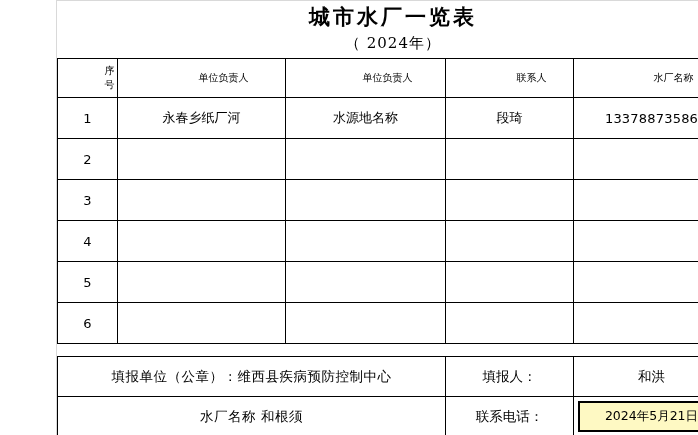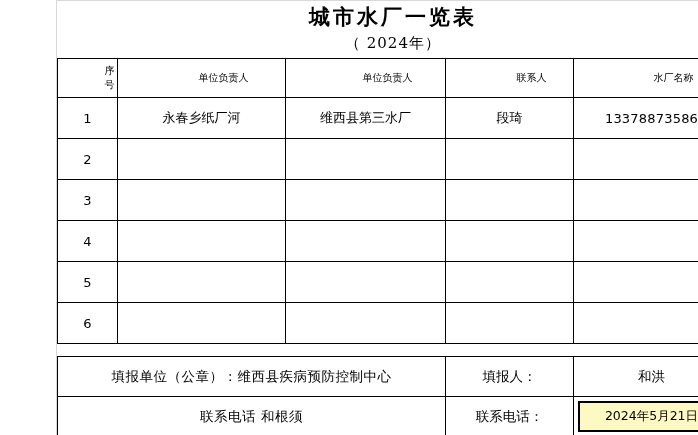--- a/index.html
+++ b/index.html
@@ -155,21 +155,21 @@
           <td>序号</td>
           <td>单位负责人</td>
           <td>单位负责人</td>
           <td>联系人</td>
           <td>水厂名称</td>
         </tr>
 
         <tr class="datarow">
           <td class="cell-num">1</td>
           <td class="cell-text">永春乡纸厂河</td>
-          <td class="cell-text">维西县第三水厂</td>
+          <td class="cell-text">水源地名称</td>
           <td class="cell-text">段琦</td>
           <td class="phone-text">13378873586</td>
         </tr>
 
         <tr class="datarow">
           <td class="cell-num">2</td>
           <td class="cell-text"></td>
           <td class="cell-text"></td>
           <td class="cell-text"></td>
           <td class="phone-text"></td>
@@ -215,21 +215,21 @@
         <col class="f-mid">
         <col class="f-right">
       </colgroup>
       <tbody>
         <tr>
           <td class="footer-strong">填报单位（公章）：维西县疾病预防控制中心</td>
           <td>填报人：</td>
           <td>和洪</td>
         </tr>
         <tr>
-          <td class="footer-strong">联系电话  和根须</td>
+          <td class="footer-strong">水厂名称  和根须</td>
           <td>联系电话：</td>
           <td>
             <span class="boxed-date">2024年5月21日</span>
           </td>
         </tr>
       </tbody>
     </table>
 
   </div>
 </div>

